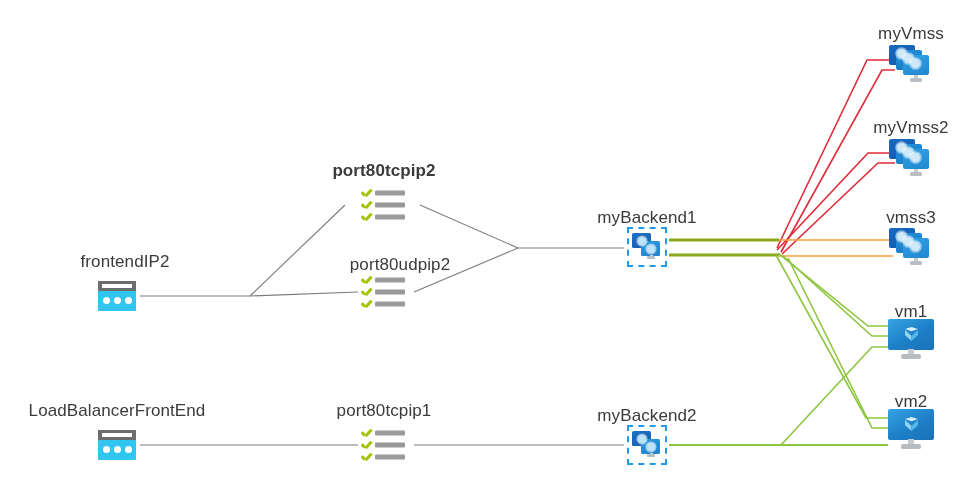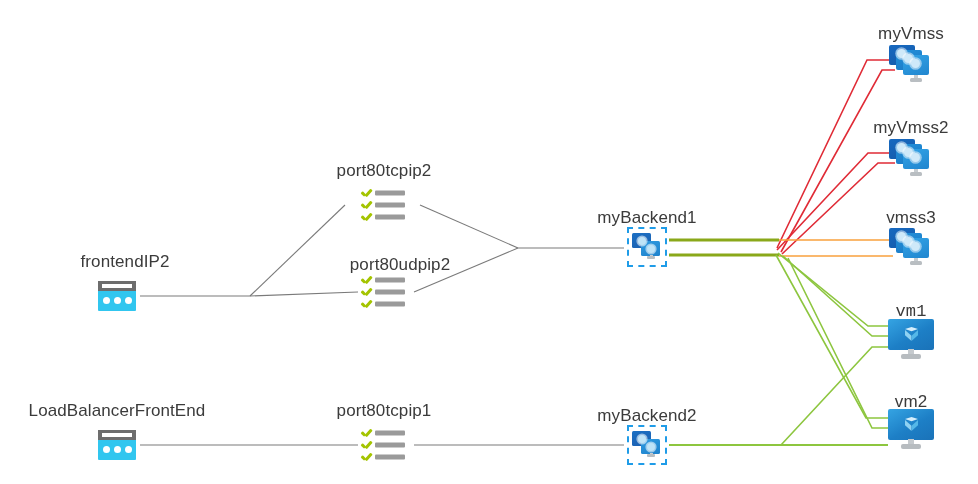--- a/index.html
+++ b/index.html
@@ -325,21 +325,21 @@
       <span class="bar"></span>
       <span class="dots">
           <i></i>
           <i></i>
           <i></i>
         </span>
     </span>
   </div>
 
   <div class="node" style="left:384px; top:205px;">
-    <span class="label center" style="top:-44px;">port80tcpip2</span>
+    <span class="label center" style="top:-44px;font-weight:bold;">port80tcpip2</span>
     <span class="ico-rule">
       <span class="row">
           <span class="chk"></span>
           <span class="bar"></span>
         </span>
       <span class="row">
           <span class="chk"></span>
           <span class="bar"></span>
         </span>
       <span class="row">
@@ -449,21 +449,21 @@
       <span class="scr s3"></span>
       <span class="gear g1"></span>
       <span class="gear g2"></span>
       <span class="gear g3"></span>
       <span class="neck"></span>
       <span class="stand"></span>
     </span>
   </div>
 
   <div class="node" style="left:911px; top:340px;">
-    <span class="label center" style="top:-38px;font-family:Liberation Mono, monospace;">vm1</span>
+    <span class="label center" style="top:-38px;">vm1</span>
     <span class="ico-vm">
       <span class="screen"></span>
       <span class="cube">
         <span class="top"></span>
         <span class="lf"></span>
         <span class="rt"></span>
       </span>
       <span class="neck"></span>
       <span class="stand"></span>
     </span>

